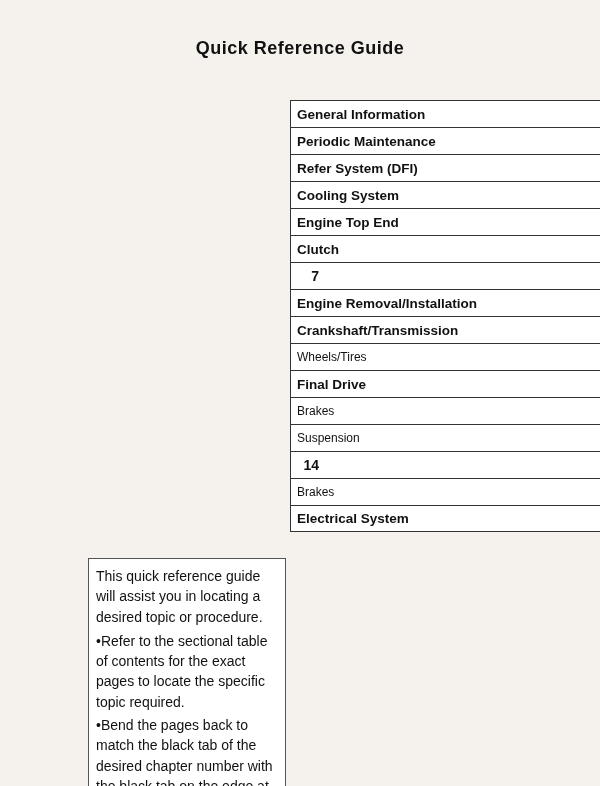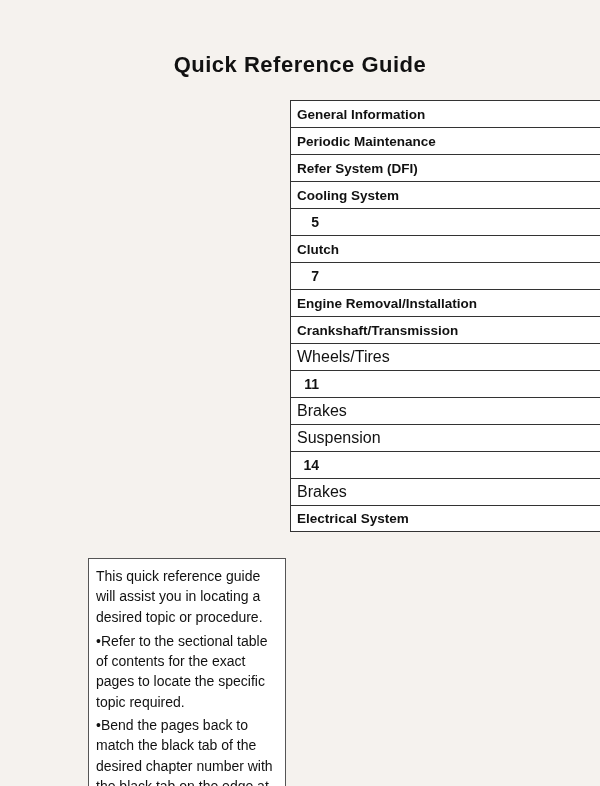--- a/index.html
+++ b/index.html
@@ -19,23 +19,23 @@
 
     .page {
       width: 600px;
       height: 786px;
       background: #f5f2ee;
       position: relative;
     }
 
     .page-title {
       text-align: center;
-      font-size: 22px;
+      font-size: 18px;
       font-weight: bold;
-      padding-top: 52px;
+      padding-top: 38px;
       padding-bottom: 18px;
       color: #111;
       letter-spacing: 0.5px;
     }
 
     .toc-container {
       position: absolute;
       top: 100px;
       left: 290px;
       width: 336px;
@@ -55,21 +55,21 @@
       border-bottom: 1.5px solid #333;
     }
 
     .toc-row.bold-row .toc-label {
       font-weight: bold;
       font-size: 13.5px;
     }
 
     .toc-row.normal-row .toc-label {
       font-weight: normal;
-      font-size: 16px;
+      font-size: 12px;
     }
 
     .toc-label {
       flex: 1;
       color: #111;
       font-size: 13.5px;
     }
 
     .toc-num {
       font-size: 14px;
@@ -118,20 +118,21 @@
       </div>
       <div class="toc-row bold-row">
         <span class="toc-label">Refer System (DFI)</span>
         <span class="toc-num">3</span>
       </div>
       <div class="toc-row bold-row">
         <span class="toc-label">Cooling System</span>
         <span class="toc-num">4</span>
       </div>
       <div class="toc-row bold-row">
+        <span class="toc-label">Engine Top End</span>
         <span class="toc-num">5</span>
       </div>
       <div class="toc-row bold-row">
         <span class="toc-label">Clutch</span>
         <span class="toc-num">6</span>
       </div>
       <div class="toc-row bold-row">
         <span class="toc-num">7</span>
       </div>
       <div class="toc-row bold-row">
@@ -140,20 +141,21 @@
       </div>
       <div class="toc-row bold-row">
         <span class="toc-label">Crankshaft/Transmission</span>
         <span class="toc-num">9</span>
       </div>
       <div class="toc-row normal-row">
         <span class="toc-label">Wheels/Tires</span>
         <span class="toc-num">10</span>
       </div>
       <div class="toc-row bold-row">
+        <span class="toc-label">Final Drive</span>
         <span class="toc-num">11</span>
       </div>
       <div class="toc-row normal-row">
         <span class="toc-label">Brakes</span>
         <span class="toc-num">5</span>
       </div>
       <div class="toc-row normal-row">
         <span class="toc-label">Suspension</span>
         <span class="toc-num">13</span>
       </div>

